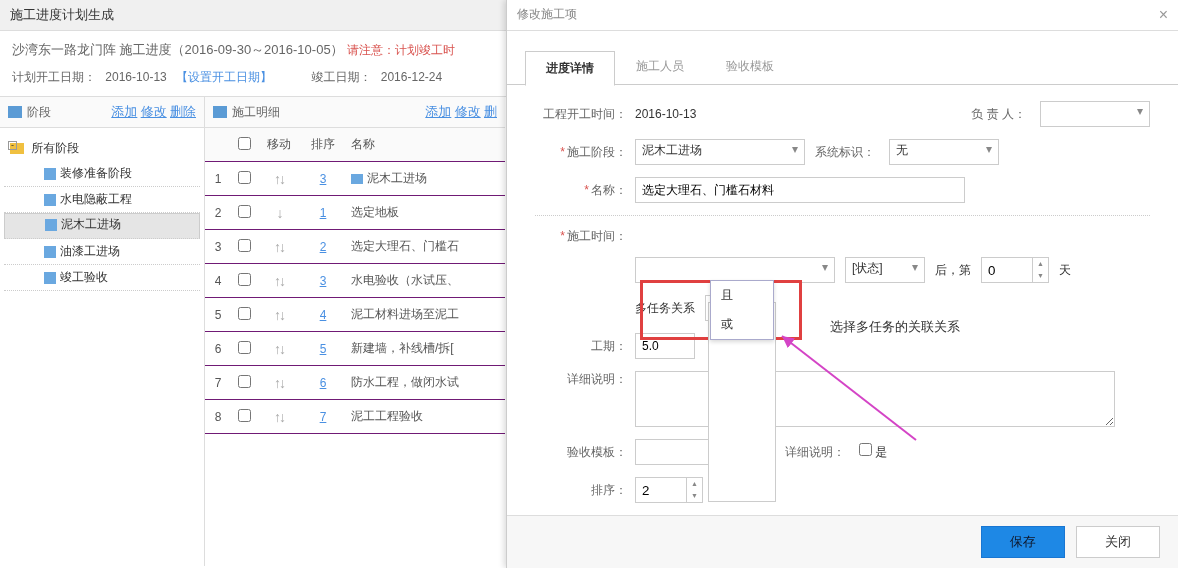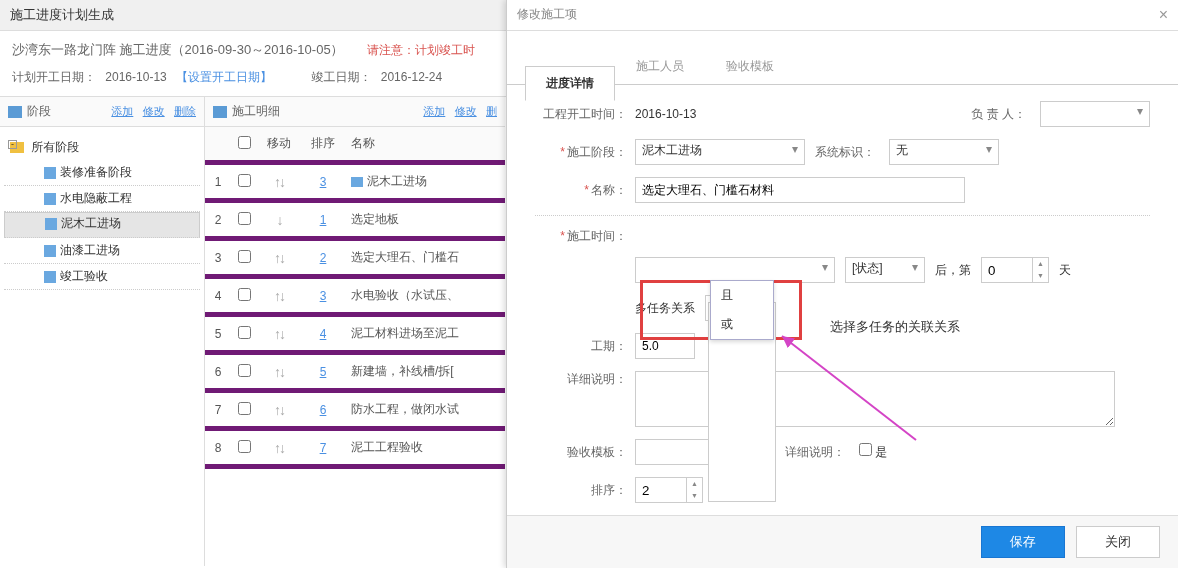--- a/index.html
+++ b/index.html
@@ -1,53 +1,53 @@
 <!DOCTYPE html>
 <html><head>
 <meta charset="utf-8">
 <style>
 * { box-sizing: border-box; margin: 0; padding: 0; }
 body { font-family: "Microsoft YaHei", Arial, sans-serif; font-size: 12px; color: #333; background: #fff; width: 1178px; height: 568px; overflow: hidden; position: relative; }
 .window-title { background: #f0f0f0; padding: 6px 10px; border-bottom: 1px solid #ddd; font-size: 13px; }
 .header-bar { padding: 10px 12px 6px; }
 .header-bar .proj-title { font-size: 13px; color: #666; display: inline-block; }
-.header-bar .warning { color: #d9534f; margin-left: 20px; }
+.header-bar .warning { color: #d9534f; }
 .sub-bar { padding: 4px 12px 10px; color: #666; }
 .sub-bar span { margin-right: 6px; }
 .sub-bar .link { color: #4a90e2; cursor: pointer; }
 .main-area { display: flex; height: 470px; border-top: 1px solid #ddd; }
 .left-col { width: 205px; border-right: 1px solid #ddd; }
 .mid-col { width: 300px; }
 .panel-header { display: flex; align-items: center; padding: 6px 8px; border-bottom: 1px solid #ddd; background: #fafafa; }
 .panel-header .icon-mon { width: 14px; height: 12px; background: #5b9bd5; margin-right: 5px; display: inline-block; }
 .panel-header .ttl { color: #666; }
 .panel-header .links { margin-left: auto; }
-.panel-header .links a { color: #4a90e2; margin-left: 6px; text-decoration: underline; cursor: pointer; font-size: 11px; }
+.panel-header .links a { color: #4a90e2; text-decoration: underline; cursor: pointer; font-size: 13px; }
 .tree { padding: 8px 4px; }
 .tree-row { padding: 4px 6px 4px 20px; cursor: pointer; position: relative; }
 .tree-row.root { padding-left: 6px; }
 .tree-row .tgl { position: absolute; left: 4px; top: 5px; width: 9px; height: 9px; border: 1px solid #999; text-align: center; line-height: 7px; font-size: 9px; }
 .tree-row .folder-ic { display: inline-block; width: 14px; height: 11px; background: #f0c040; margin-right: 4px; vertical-align: middle; }
 .tree-row .item-ic { display: inline-block; width: 12px; height: 12px; background: #6aa8e0; margin-right: 4px; vertical-align: middle; }
 .tree-row.child { padding-left: 40px; border-bottom: 1px dotted #ccc; }
 .tree-row.child.sel { background: #e5e5e5; }
 .grid { width: 100%; border-collapse: collapse; }
-.grid th, .grid td { border-bottom: 5px solid #701a75; padding: 8px 4px; text-align: center; color: #555; }
+.grid th, .grid td { border-bottom: 1px solid #701a75; padding: 8px 4px; text-align: center; color: #555; }
 .grid th { background: #fafafa; font-weight: normal; }
 .grid .name-col { text-align: left; padding-left: 6px; }
 .grid .mini-ic { display: inline-block; width: 12px; height: 10px; background: #6aa8e0; margin-right: 4px; vertical-align: middle; }
 .sort-arrows { color: #aaa; font-size: 14px; letter-spacing: -2px; }
 .seq-link { color: #4a90e2; text-decoration: underline; cursor: pointer; }
 .chk { width: 13px; height: 13px; }
 
 .dialog { position: absolute; left: 506px; top: 0; width: 672px; height: 568px; background: #fff; border-left: 1px solid #ccc; box-shadow: -2px 0 6px rgba(0,0,0,.15); }
 .dialog-title { padding: 6px 10px; border-bottom: 1px solid #ddd; color: #888; font-size: 12px; display: flex; justify-content: space-between; }
 .tabs { display: flex; border-bottom: 1px solid #ccc; padding: 18px 18px 0; gap: 0; }
 .tabs .tab { padding: 8px 20px; color: #999; cursor: pointer; border: 1px solid transparent; border-bottom: none; }
-.tabs .tab.active { color: #333; font-weight: bold; border-color: #ccc; border-bottom: 1px solid #fff; position: relative; top: 17px; background: #fff; }
+.tabs .tab.active { color: #333; font-weight: bold; border-color: #ccc; border-bottom: 1px solid #fff; position: relative; top: 2px; background: #fff; }
 .form { padding: 16px 28px; }
 .frow { display: flex; align-items: center; margin-bottom: 12px; min-height: 26px; }
 .frow .lbl { width: 100px; text-align: right; padding-right: 8px; color: #666; }
 .frow .lbl .req { color: #d9534f; margin-right: 2px; }
 .frow .val { flex: 1; display: flex; align-items: center; gap: 10px; flex-wrap: wrap; }
 .frow .lbl2 { color: #666; margin-right: 4px; }
 .sel, .inp { border: 1px solid #ccc; height: 26px; padding: 2px 6px; font-size: 12px; background: #fff; }
 .sel.wide { width: 170px; }
 .sel .arr { float: right; color: #888; }
 .inp.wide { width: 330px; }
@@ -56,21 +56,21 @@
 .radio-set label { margin-right: 12px; cursor: pointer; }
 .radio-set input { vertical-align: middle; margin-right: 3px; }
 .redbox { position: absolute; left: 640px; top: 280px; width: 162px; height: 60px; border: 3px solid #e04040; pointer-events: none; z-index: 20; }
 .dropdown-pop { position: absolute; left: 710px; top: 280px; width: 64px; border: 1px solid #aac; background: #fff; z-index: 22; box-shadow: 0 2px 4px rgba(0,0,0,.15); }
 .dropdown-pop div { padding: 6px 10px; cursor: pointer; }
 .dropdown-pop-outer { position: absolute; left: 708px; top: 302px; width: 68px; height: 200px; border: 1px solid #ccc; background: #fff; z-index: 21; }
 .annotation { position: absolute; left: 830px; top: 318px; color: #333; font-size: 13px; z-index: 25; }
 .arrow-svg { position: absolute; left: 776px; top: 330px; z-index: 24; pointer-events: none; }
 .dialog-footer { position: absolute; bottom: 0; left: 0; right: 0; padding: 10px 18px; background: #f7f7f7; border-top: 1px solid #ddd; text-align: right; }
 .btn { display: inline-block; padding: 6px 28px; border: 1px solid #ccc; background: #fff; cursor: pointer; margin-left: 8px; font-size: 13px; }
-.btn.primary { background: #1e88e5; color: #ffffff; border-color: #1976d2; }
+.btn.primary { background: #1e88e5; color: #0f172a; border-color: #1976d2; }
 .num-stepper { display: inline-flex; border: 1px solid #ccc; height: 26px; }
 .num-stepper input { border: none; width: 50px; padding: 2px 6px; }
 .num-stepper .steps { display: flex; flex-direction: column; border-left: 1px solid #ccc; }
 .num-stepper .steps span { font-size: 7px; padding: 0 4px; color: #888; cursor: pointer; line-height: 12px; }
 </style>
 </head>
 <body>
 
 <div class="window-title">施工进度计划生成</div>
 

